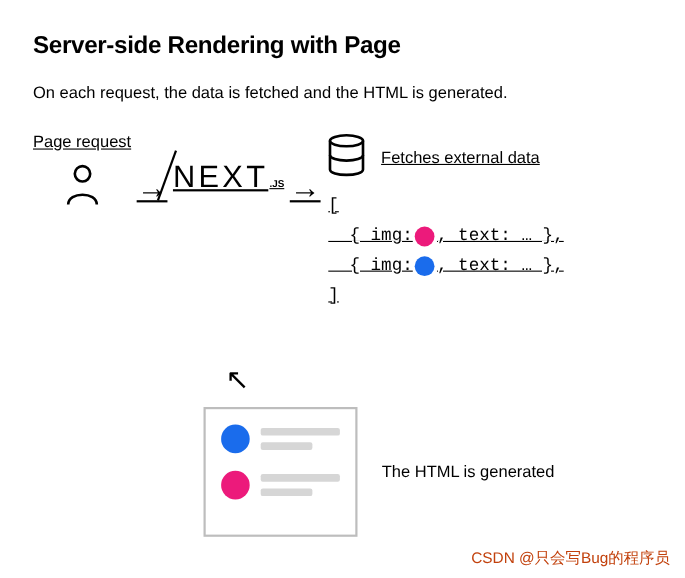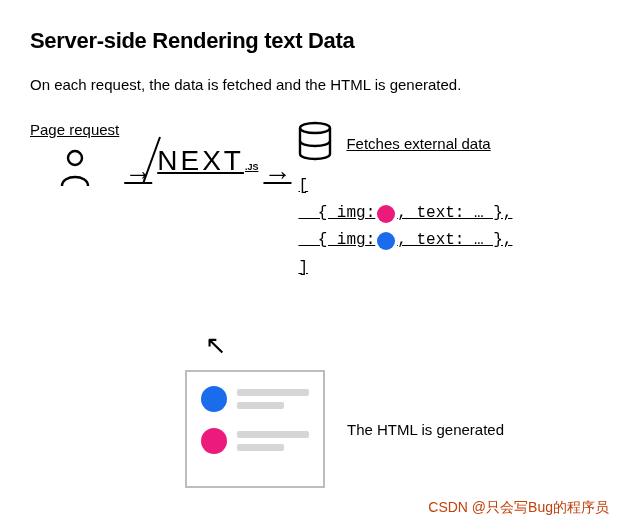--- a/index.html
+++ b/index.html
@@ -116,21 +116,21 @@
     right: 14px;
     bottom: 8px;
     font-size: 14px;
     color: #c2410c;
     font-family: Arial, sans-serif;
   }
 </style>
 </head>
 <body>
 
-<h1 class="title">Server-side Rendering text Data</h1>
+<h1 class="title">Server-side Rendering with Page</h1>
 <p class="subtitle">On each request, the data is fetched and the HTML is generated.</p>
 
 <div class="flow-row">
 
   <div class="col">
     <div class="label-top">Page request</div>
     <span>
       <svg width="34" height="40" viewBox="0 0 34 40" fill="none" stroke="#000" stroke-width="2.4">
         <circle cx="17" cy="10" r="7"></circle>
         <path d="M4 38 C4 26 30 26 30 38"></path>

